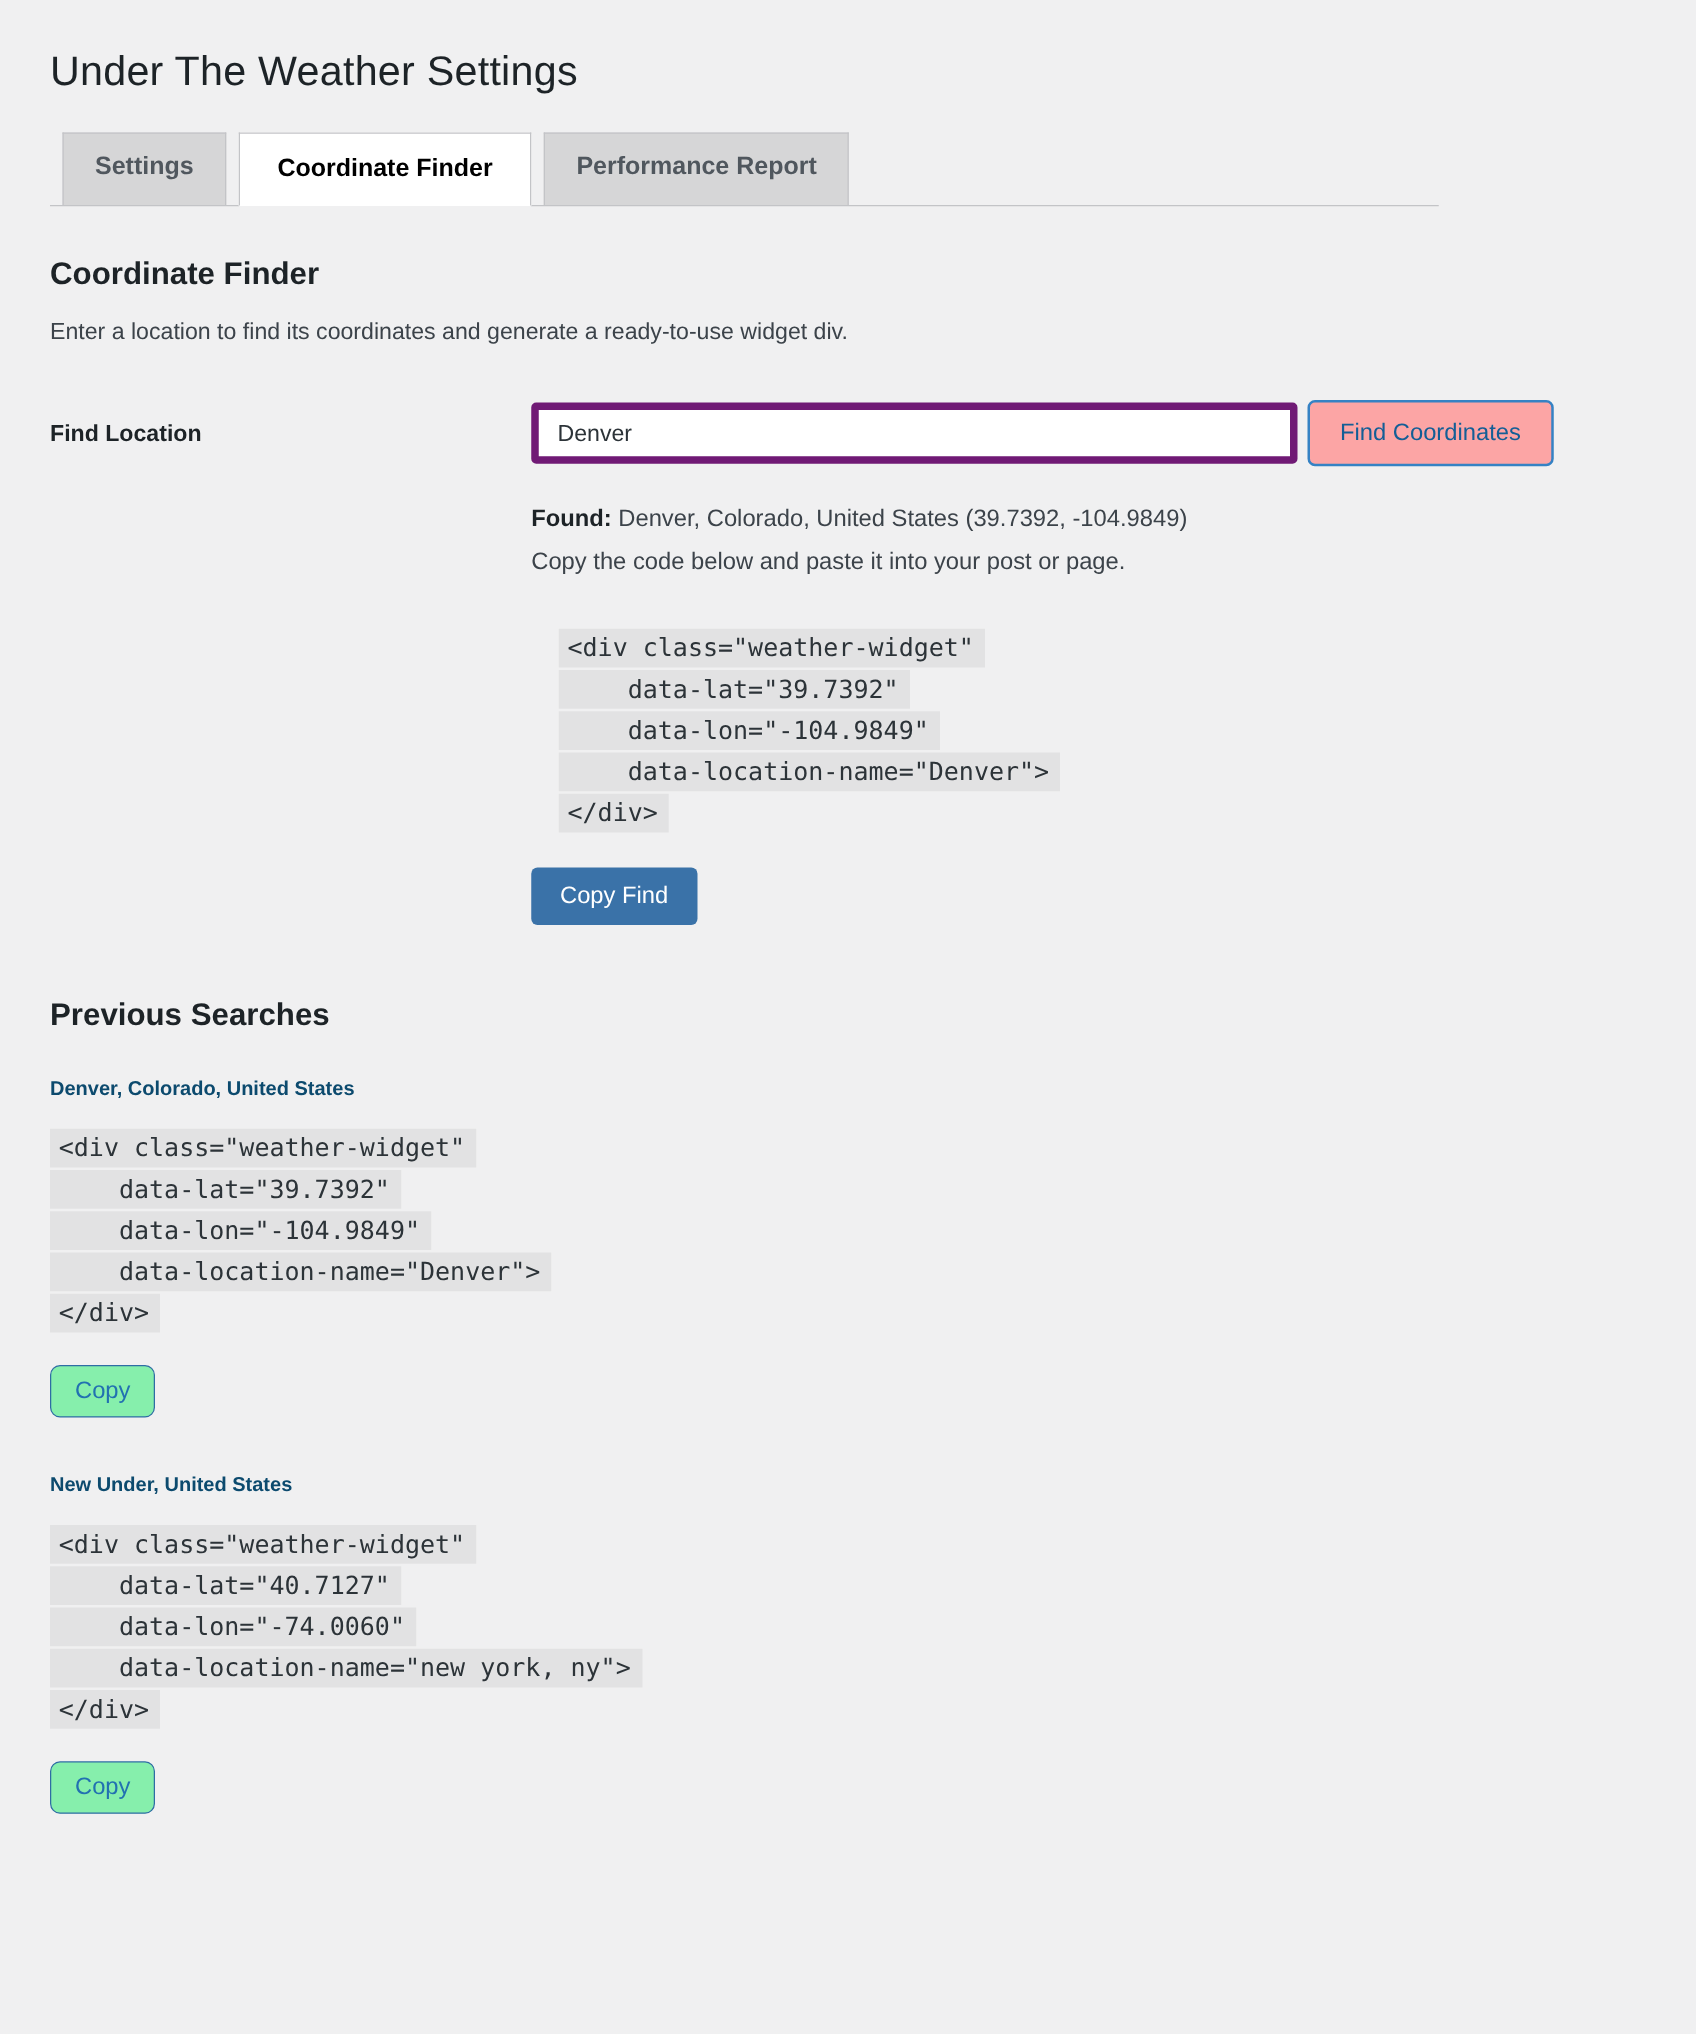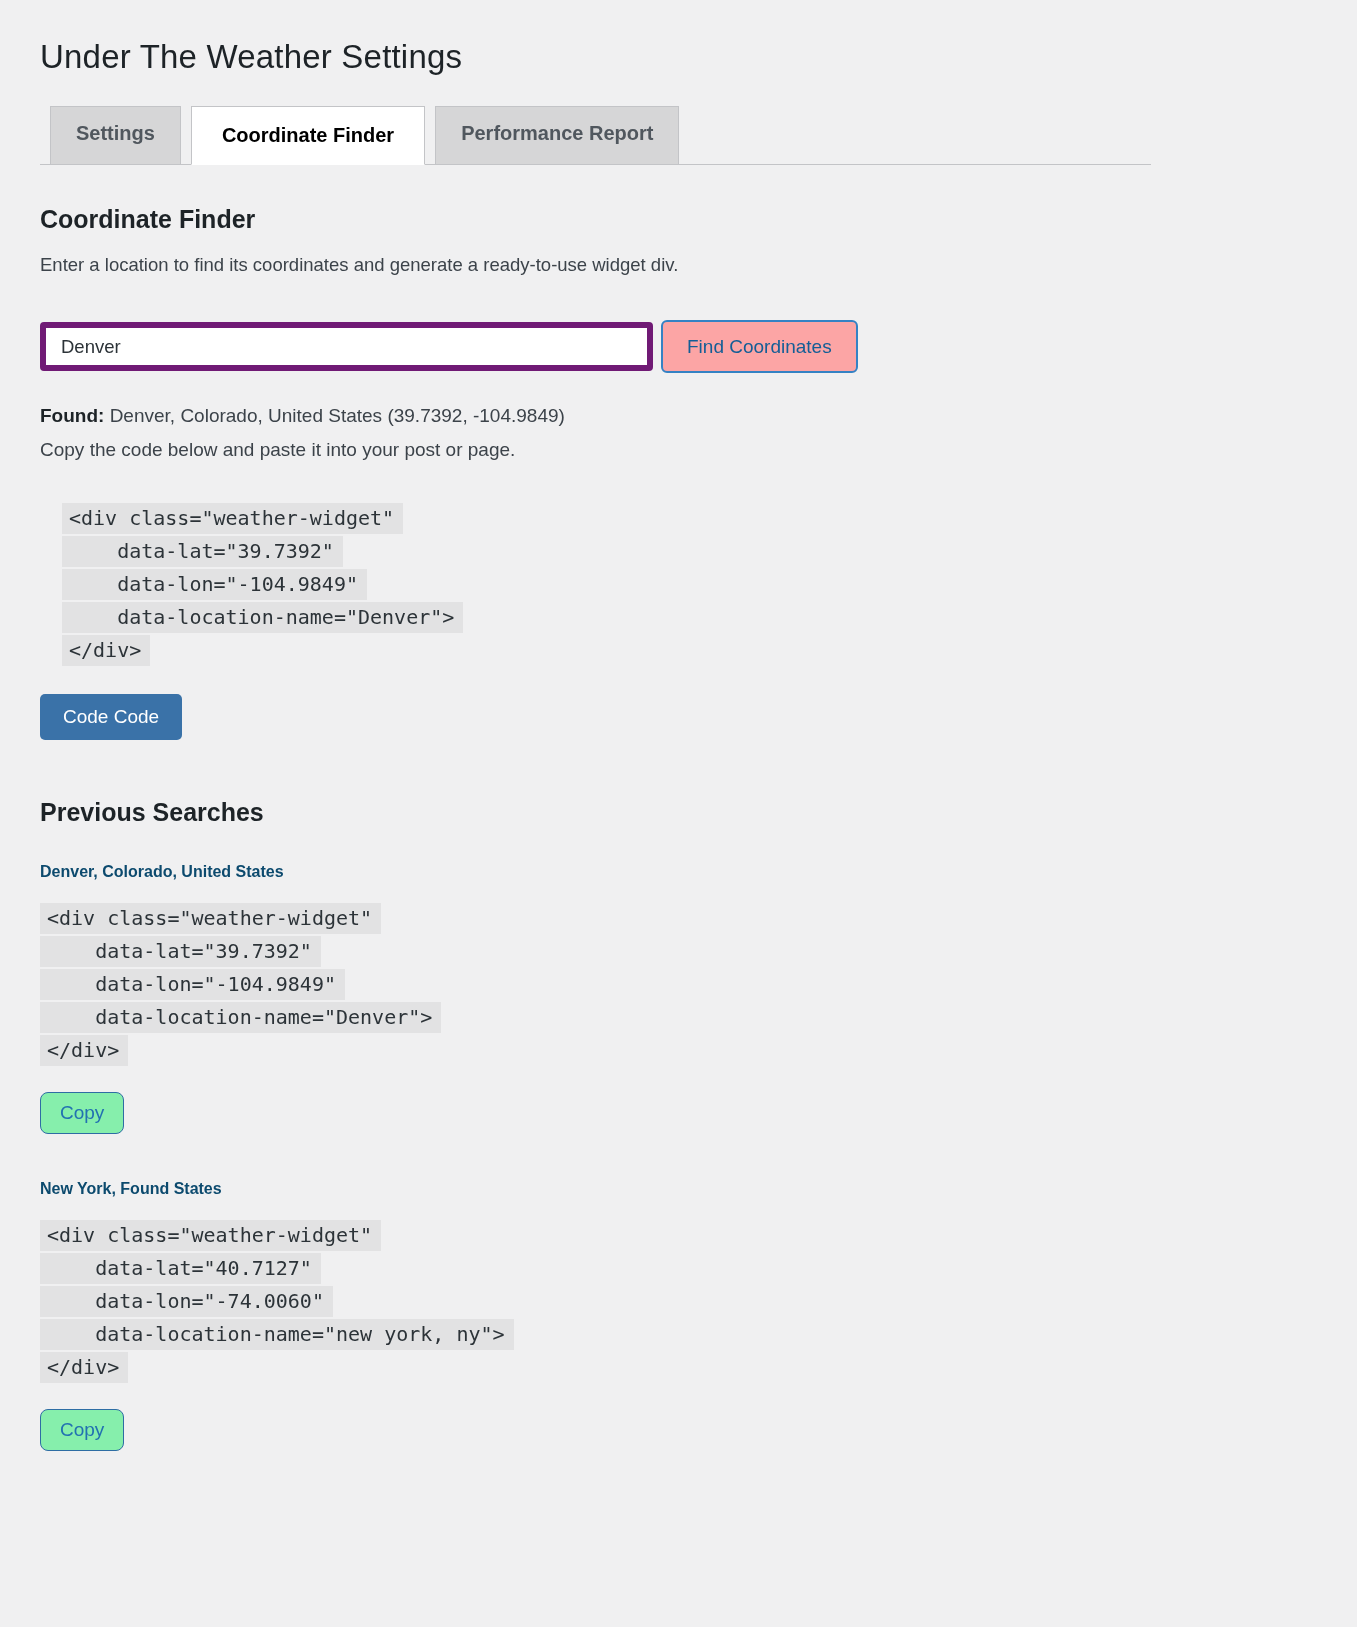--- a/index.html
+++ b/index.html
@@ -171,44 +171,45 @@
     <div class="tab">Settings</div>
     <div class="tab active">Coordinate Finder</div>
     <div class="tab">Performance Report</div>
   </nav>
 
   <h2 class="section-heading">Coordinate Finder</h2>
 
   <p class="section-desc">Enter a location to find its coordinates and generate a ready-to-use widget div.</p>
 
   <div class="form-row">
+    <div class="form-label">Find Location</div>
 
     <div class="form-control">
       <div class="input-row">
         <input class="location-input" type="text" value="Denver" style="">
         <button class="btn-find">Find Coordinates</button>
       </div>
 
       <p class="found-line"><b>Found:</b><span> Denver, Colorado, United States (39.7392, -104.9849)</span></p>
 
       <p class="copy-instr">Copy the code below and paste it into your post or page.</p>
 
       <pre class="code-block indented"><span class="code-line">&lt;div class="weather-widget"</span><span class="code-line">    data-lat="39.7392"</span><span class="code-line">    data-lon="-104.9849"</span><span class="code-line">    data-location-name="Denver"&gt;</span><span class="code-line">&lt;/div&gt;</span></pre>
 
-      <button class="btn-primary">Code Code</button>
+      <button class="btn-primary">Copy Find</button>
     </div>
   </div>
 
   <h2 class="prev-heading">Previous Searches</h2>
 
   <div class="search-entry">
     <h4 class="entry-name">Denver, Colorado, United States</h4>
     <pre class="code-block"><span class="code-line">&lt;div class="weather-widget"</span><span class="code-line">    data-lat="39.7392"</span><span class="code-line">    data-lon="-104.9849"</span><span class="code-line">    data-location-name="Denver"&gt;</span><span class="code-line">&lt;/div&gt;</span></pre>
     <button class="btn-copy">Copy</button>
   </div>
 
   <div class="search-entry">
-    <h4 class="entry-name">New York, Found States</h4>
+    <h4 class="entry-name">New Under, United States</h4>
     <pre class="code-block"><span class="code-line">&lt;div class="weather-widget"</span><span class="code-line">    data-lat="40.7127"</span><span class="code-line">    data-lon="-74.0060"</span><span class="code-line">    data-location-name="new york, ny"&gt;</span><span class="code-line">&lt;/div&gt;</span></pre>
     <button class="btn-copy">Copy</button>
   </div>
 
 </div>
 
 </body></html>

